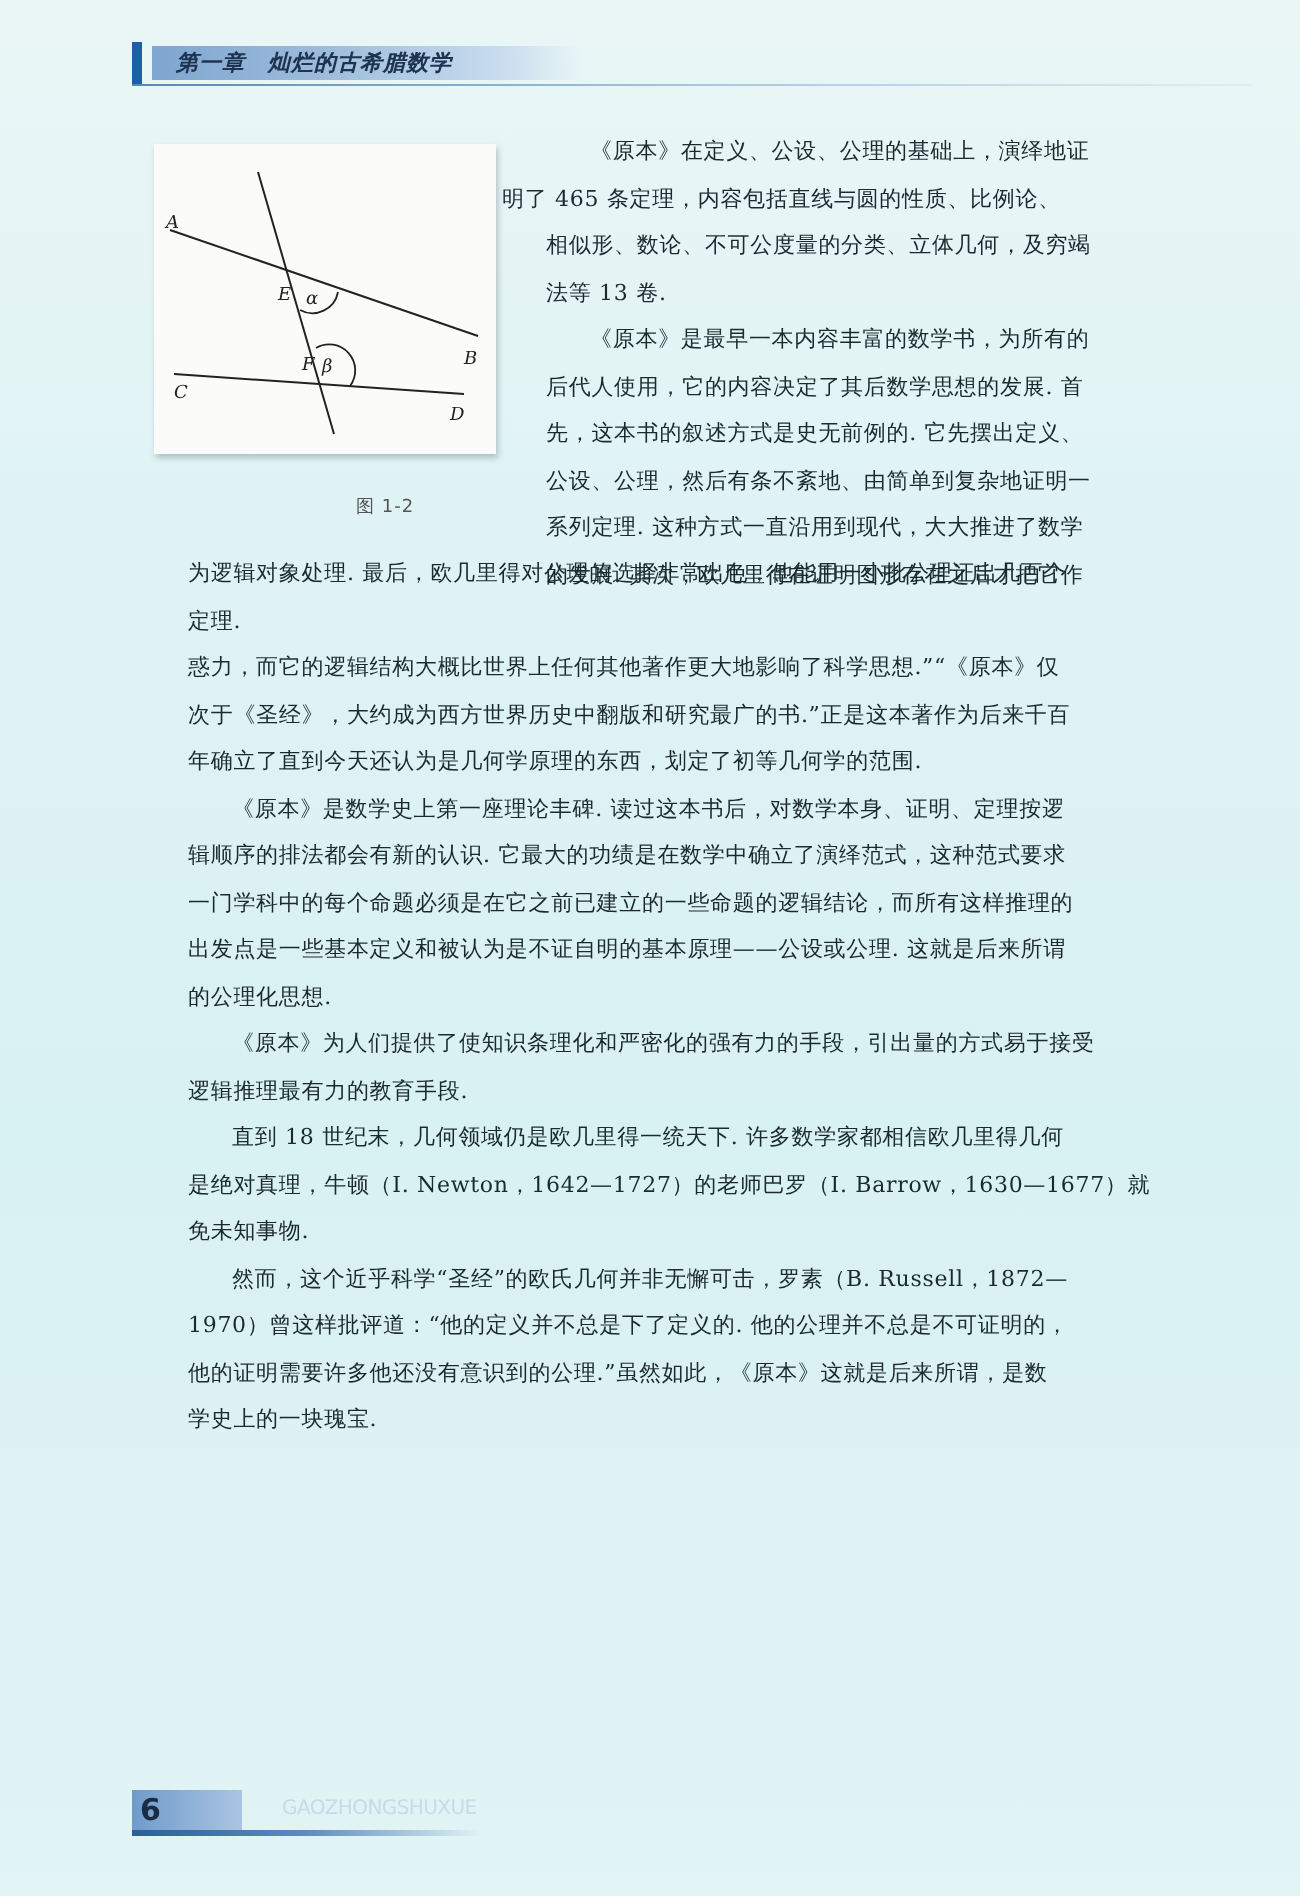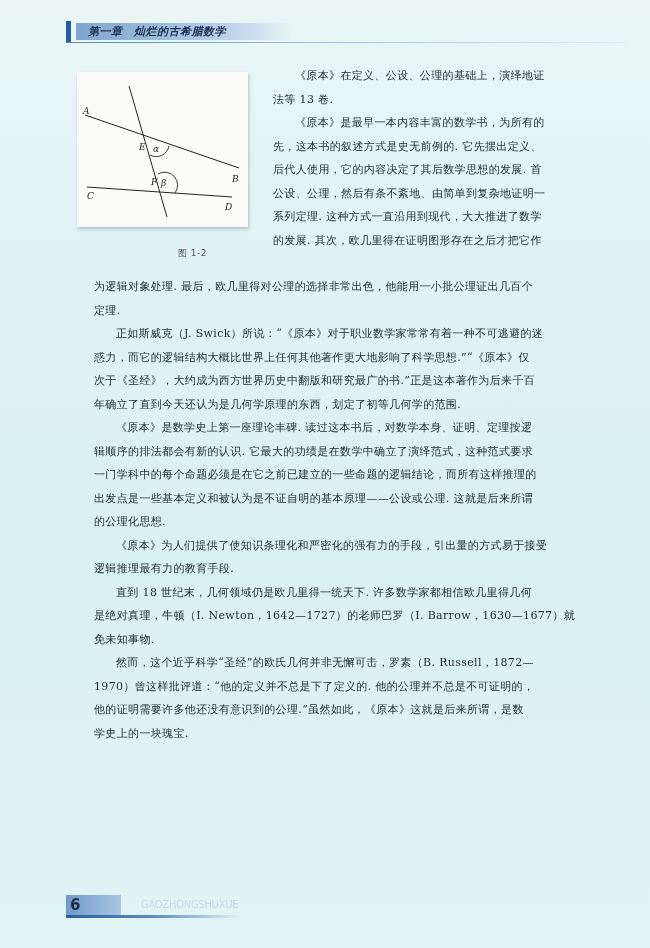--- a/index.html
+++ b/index.html
@@ -99,39 +99,40 @@
       <text x="74" y="113" font-size="9" font-style="italic" fill="#222" font-family="DejaVu Serif, serif">F</text>
       <text x="76" y="80" font-size="9" font-style="italic" fill="#222" font-family="DejaVu Serif, serif">α</text>
       <text x="84" y="114" font-size="9" font-style="italic" fill="#222" font-family="DejaVu Serif, serif">β</text>
     </svg>
   </div>
   <div class="figure-caption">图 1-2</div>
 
   <div class="text col-right">
     <p>
       <span class="line">《原本》在定义、公设、公理的基础上，演绎地证</span>
+      <span class="line noindent" style="margin-left:-2em">明了 465 条定理，内容包括直线与圆的性质、比例论、</span>
+      <span class="line" style="margin-left:-2em">相似形、数论、不可公度量的分类、立体几何，及穷竭</span>
       <span class="line" style="margin-left:-2em">法等 13 卷.</span>
     </p>
     <p>
       <span class="line">《原本》是最早一本内容丰富的数学书，为所有的</span>
+      <span class="line" style="margin-left:-2em">后代人使用，它的内容决定了其后数学思想的发展. 首</span>
       <span class="line" style="margin-left:-2em">先，这本书的叙述方式是史无前例的. 它先摆出定义、</span>
-      <span class="line" style="margin-left:-2em">后代人使用，它的内容决定了其后数学思想的发展. 首</span>
       <span class="line" style="margin-left:-2em">公设、公理，然后有条不紊地、由简单到复杂地证明一</span>
       <span class="line" style="margin-left:-2em">系列定理. 这种方式一直沿用到现代，大大推进了数学</span>
       <span class="line" style="margin-left:-2em">的发展. 其次，欧几里得在证明图形存在之后才把它作</span>
     </p>
   </div>
 
   <div class="text col-full">
     <p class="noindent">
       <span class="line">为逻辑对象处理. 最后，欧几里得对公理的选择非常出色，他能用一小批公理证出几百个</span>
       <span class="line">定理.</span>
     </p>
     <p>
-      <span class="line">正如斯威克（J. Swick）所说：“《原本》对于职业数学家常常有着一种不可逃避的迷</span>
       <span class="line" style="margin-left:-2em">惑力，而它的逻辑结构大概比世界上任何其他著作更大地影响了科学思想.”“《原本》仅</span>
       <span class="line" style="margin-left:-2em">次于《圣经》，大约成为西方世界历史中翻版和研究最广的书.”正是这本著作为后来千百</span>
       <span class="line" style="margin-left:-2em">年确立了直到今天还认为是几何学原理的东西，划定了初等几何学的范围.</span>
     </p>
     <p>
       <span class="line">《原本》是数学史上第一座理论丰碑. 读过这本书后，对数学本身、证明、定理按逻</span>
       <span class="line" style="margin-left:-2em">辑顺序的排法都会有新的认识. 它最大的功绩是在数学中确立了演绎范式，这种范式要求</span>
       <span class="line" style="margin-left:-2em">一门学科中的每个命题必须是在它之前已建立的一些命题的逻辑结论，而所有这样推理的</span>
       <span class="line" style="margin-left:-2em">出发点是一些基本定义和被认为是不证自明的基本原理——公设或公理. 这就是后来所谓</span>
       <span class="line" style="margin-left:-2em">的公理化思想.</span>

